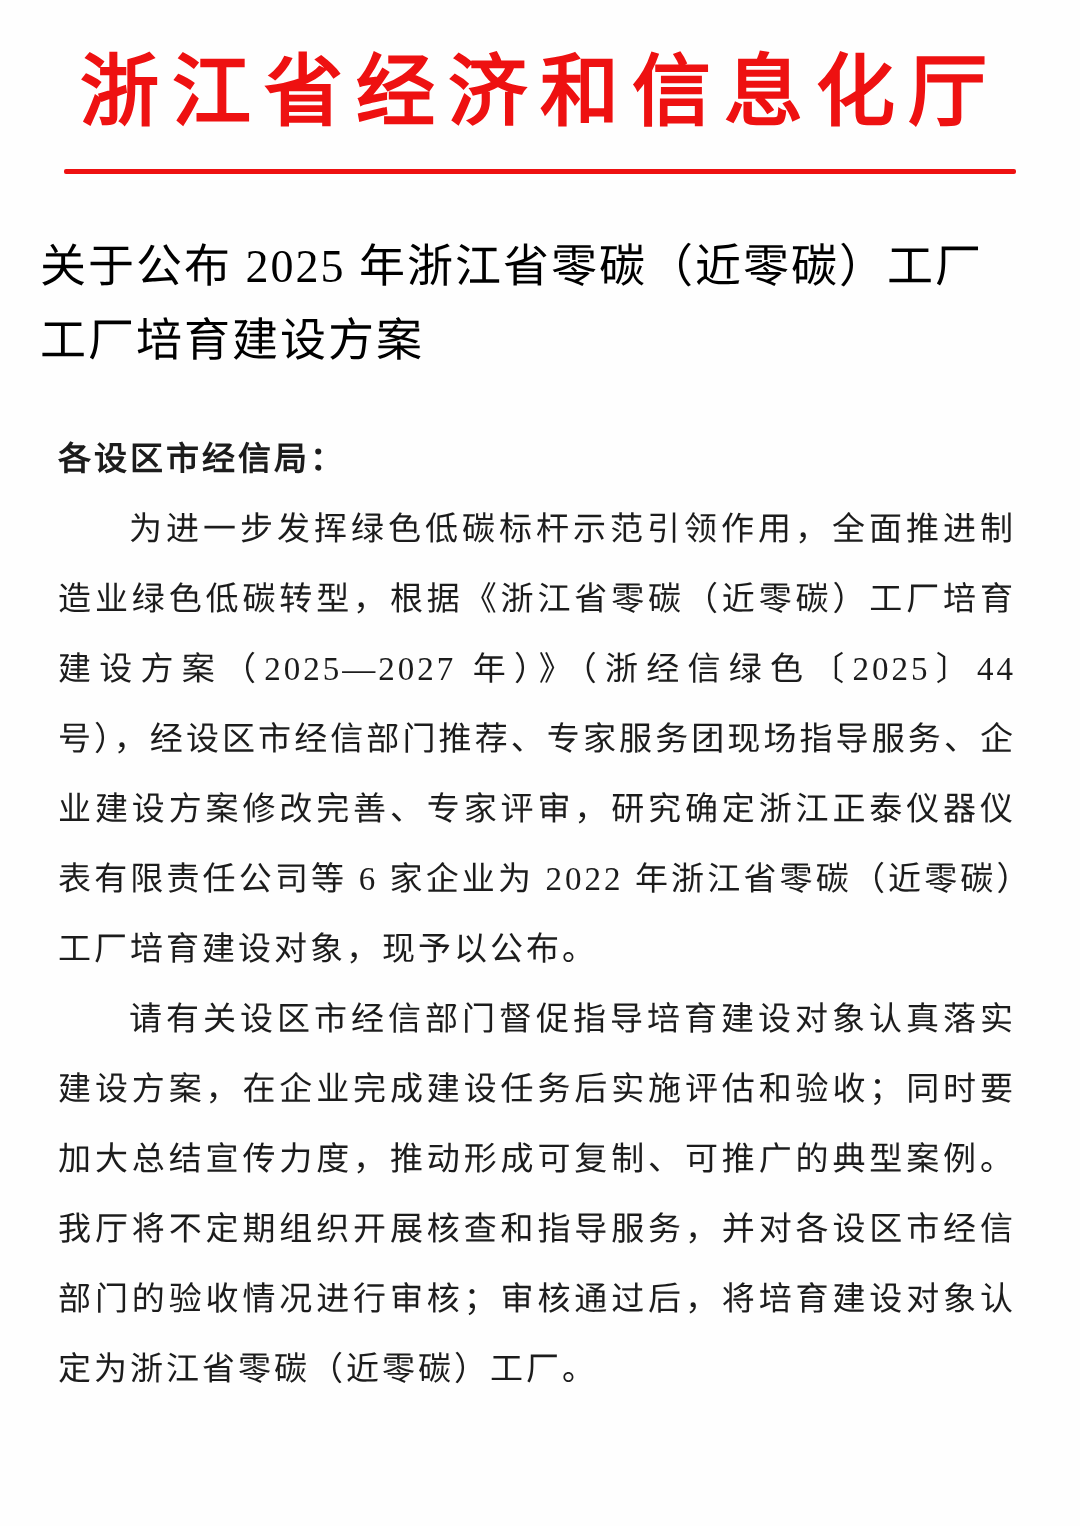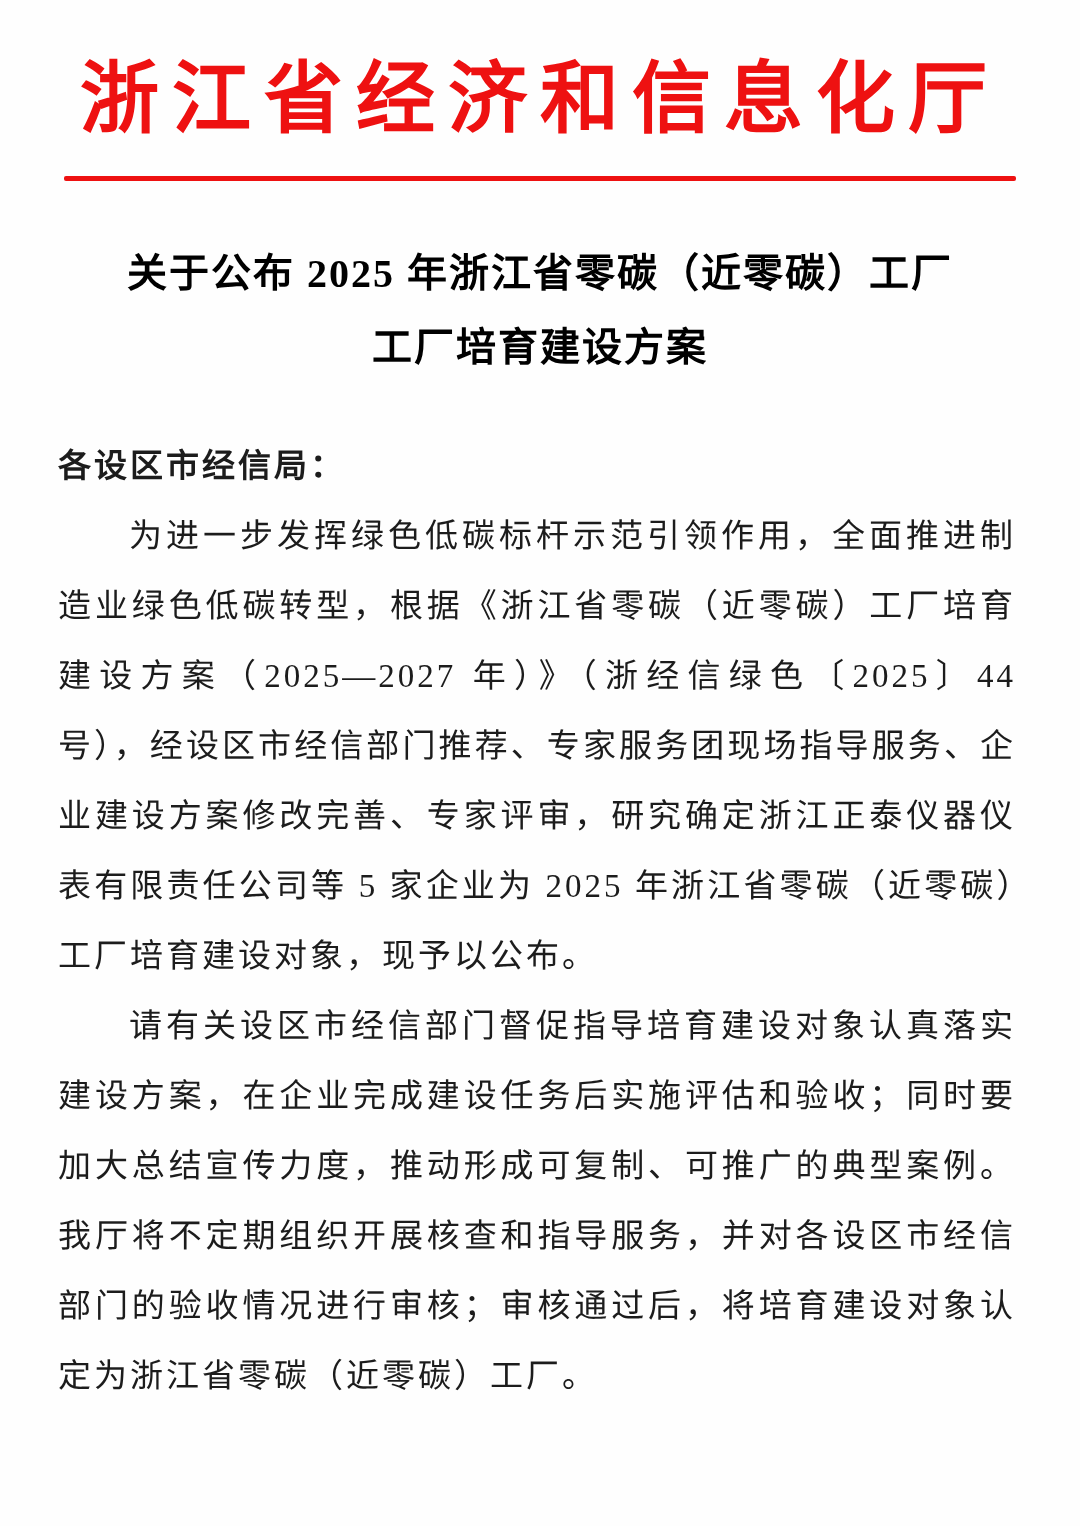--- a/index.html
+++ b/index.html
@@ -12,41 +12,40 @@
     width: 1080px;
     height: 1526px;
     margin: 0 auto;
     background: #fefefe;
     overflow: hidden;
     font-family: "Liberation Serif", "DejaVu Serif", serif;
     color: #1c1c1c;
     box-sizing: border-box;
   }
   .letterhead {
-    margin: 15px;
+    margin: 8px;
     padding-top: 29px;
     text-align: center;
     font-size: 79px;
     line-height: 112px;
     font-weight: 900;
     letter-spacing: 13px;
     color: var(--accent-red, #ee1111);
     white-space: nowrap;
   }
   .red-rule {
     height: 5px;
     margin: 20px 64px 0 64px;
     background: var(--accent-red, #ee1111);
     border-radius: 2px;
   }
   .doc-title {
     margin: 56px 40px 0 40px;
-    text-align: center;
-    font-weight: 700;
-    font-size: 40px;
+    font-weight: 400;
+    font-size: 46px;
     line-height: 74px;
     color: #000000;
   }
   .doc-title .title-line {
     display: block;
     letter-spacing: 2px;
   }
   .body-block {
     margin: 46px 64px 0 58px;
     font-size: 33px;
@@ -74,17 +73,17 @@
     <div class="red-rule"></div>
   </header>
 
   <h2 class="doc-title">
     <span class="title-line">关于公布 2025 年浙江省零碳（近零碳）工厂</span>
     <span class="title-line">工厂培育建设方案</span>
   </h2>
 
   <main class="body-block">
     <p class="salutation">各设区市经信局：</p>
-    <p class="para">为进一步发挥绿色低碳标杆示范引领作用，全面推进制造业绿色低碳转型，根据《浙江省零碳（近零碳）工厂培育建设方案（2025—2027 年）》（浙经信绿色〔2025〕44 号），经设区市经信部门推荐、专家服务团现场指导服务、企业建设方案修改完善、专家评审，研究确定浙江正泰仪器仪表有限责任公司等 5 家企业为 2025 年浙江省零碳（近零碳）工厂培育建设对象，现予以公布。</p>
+    <p class="para">为进一步发挥绿色低碳标杆示范引领作用，全面推进制造业绿色低碳转型，根据《浙江省零碳（近零碳）工厂培育建设方案（2025—2027 年）》（浙经信绿色〔2025〕44 号），经设区市经信部门推荐、专家服务团现场指导服务、企业建设方案修改完善、专家评审，研究确定浙江正泰仪器仪表有限责任公司等 6 家企业为 2022 年浙江省零碳（近零碳）工厂培育建设对象，现予以公布。</p>
     <p class="para">请有关设区市经信部门督促指导培育建设对象认真落实建设方案，在企业完成建设任务后实施评估和验收；同时要加大总结宣传力度，推动形成可复制、可推广的典型案例。我厅将不定期组织开展核查和指导服务，并对各设区市经信部门的验收情况进行审核；审核通过后，将培育建设对象认定为浙江省零碳（近零碳）工厂。</p>
   </main>
 
 </div>
 
 </body></html>

